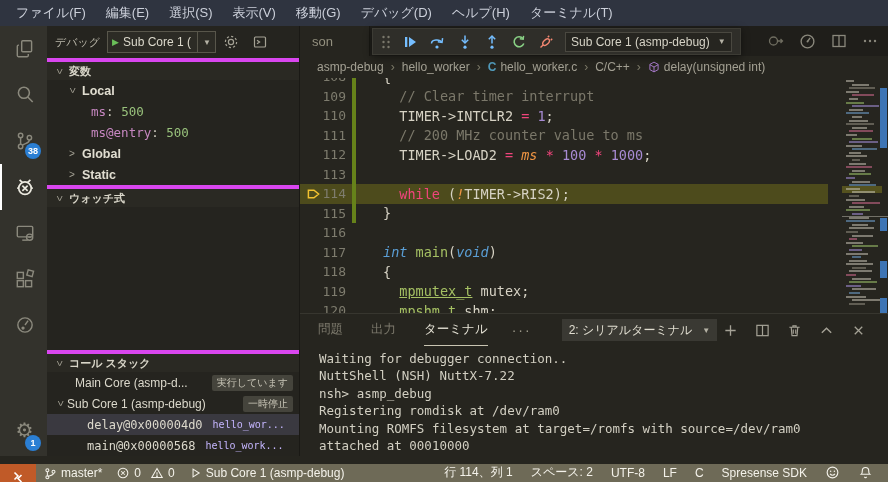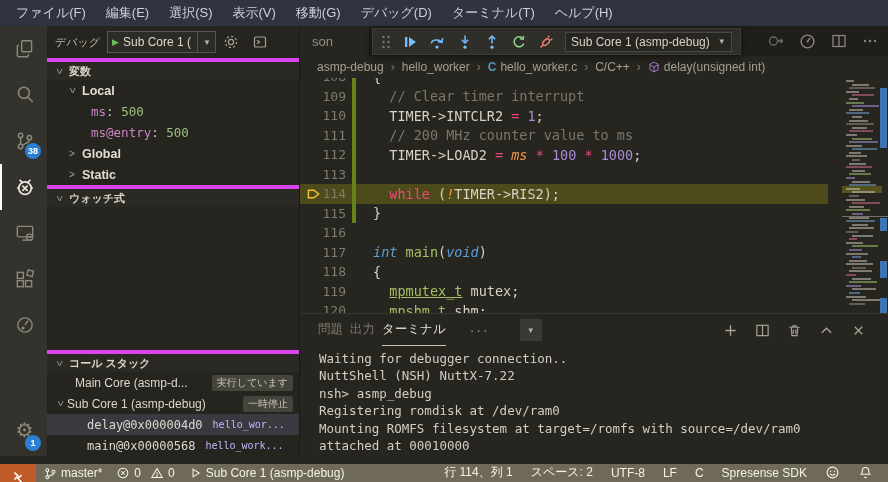--- a/index.html
+++ b/index.html
@@ -63,37 +63,37 @@
   .crumb-c{color:#519aba;font-weight:bold;font-size:12px}
 
   
   .code-wrap{position:relative;flex:1;background:#26251f;overflow:hidden}
   .code-lines{position:absolute;top:-11px;left:0;right:60px}
   .code-line{height:19.5px;display:flex;align-items:center;font-family:"DejaVu Sans Mono",monospace;font-size:13.5px;position:relative;white-space:pre}
   .code-line.cur{background:#4d4b1c}
   .gut{width:46px;text-align:right;color:#7e7c6e;flex:none;font-size:13px}
   .chgbar{width:4px;height:100%;margin-left:6px;flex:none}
   .chgbar.on{background:#66821a}
-  .ctext{padding-left:17px}
+  .ctext{padding-left:27px}
   .dbg-arrow{position:absolute;left:7px;top:4px}
   .tok-pln{color:#d6d2c4}.tok-cmt{color:#7b786a}.tok-kw{color:#f0457c}
   .tok-num{color:#a88bd4}.tok-prm{color:#ef9543;font-style:italic}
   .tok-typ{color:#5b9fd6;font-style:italic}.tok-fn{color:#a5c063}
   .tok-tdf{color:#a5c063;text-decoration:underline}
   .minimap{position:absolute;top:2px;right:12px;width:30px}
   .mm-bar{height:2px;margin-bottom:1.6px;opacity:.55}
   .mm-cur{position:absolute;left:-4px;right:-6px;top:106px;height:7px;background:#55521f}
   .mm-slider-edge{position:absolute;left:-4px;right:-12px;top:136px;height:1px;background:rgba(210,207,194,.45)}
   .ruler{position:absolute;top:0;bottom:0;right:1px;width:7px}
   .ruler div{position:absolute;left:0;width:7px;background:#3e75b5}
 
   
   .panel{height:143px;background:#26251f;border-top:1px solid #37362f;flex:none;position:relative;display:flex;flex-direction:column}
   .panel-top{height:32px;display:flex;align-items:center;padding-left:18px;flex:none;position:relative}
-  .ptabs{display:flex;gap:7px;height:100%}
+  .ptabs{display:flex;gap:28px;height:100%}
   .ptab{display:flex;align-items:center;font-size:12.5px;color:#7d7a6d;border-bottom:1px solid transparent;height:100%}
   .ptab.active{color:#e6e3d6;border-bottom:1px solid #c9c5b2}
   .pmore{margin-left:24px;color:#9b9889;font-size:14px;letter-spacing:2px}
   .term-combo{margin-left:30px;height:22px;background:#3a3933;display:flex;align-items:center;gap:10px;padding:0 7px;font-size:12px;color:#e0ddd0}
   .term-combo .arr{font-size:8px;color:#b5b2a5}
   .panel-icons{position:absolute;right:22px;top:0;height:32px;display:flex;align-items:center;gap:17px;color:#a5a296}
   .terminal{flex:1;padding:4px 0 0 19px;font-family:"DejaVu Sans Mono",monospace;font-size:12.5px;color:#d2cfc2;line-height:17.4px;overflow:hidden}
 
   
   .statusbar{position:absolute;left:0;right:0;bottom:0;height:18px;background:#6e6a57;display:flex;align-items:flex-start;color:#f4f2ea;font-size:12px}
@@ -105,22 +105,22 @@
 </head>
 <body>
 
 <div class="menubar">
     <div class="menu-item">ファイル(F)</div>
     <div class="menu-item">編集(E)</div>
     <div class="menu-item">選択(S)</div>
     <div class="menu-item">表示(V)</div>
     <div class="menu-item">移動(G)</div>
     <div class="menu-item">デバッグ(D)</div>
+    <div class="menu-item">ヘルプ(H)</div>
     <div class="menu-item">ターミナル(T)</div>
-    <div class="menu-item">ヘルプ(H)</div>
   </div>
 
 <div class="shell">
 
   <div class="activitybar">
     <div class="ab-item">
       <svg width="22" height="22" viewBox="0 0 20 20" fill="none" stroke="currentColor" stroke-width="1.3">
           <rect x="7" y="2.5" width="9" height="10" rx="1"></rect>
           <path d="M4.5 6.5H4a1 1 0 0 0-1 1V16a1 1 0 0 0 1 1h8a1 1 0 0 0 1-1v-1.5"></path>
         </svg>
@@ -487,20 +487,21 @@
             </div>
             <div class="ptab">
               <span>出力</span>
             </div>
             <div class="ptab active">
               <span>ターミナル</span>
             </div>
           </div>
         <span class="pmore">···</span>
         <div class="term-combo">
+          <span>2: シリアルターミナル</span>
           <span class="arr">▼</span>
         </div>
         <div class="panel-icons">
           <span>
             <svg width="15" height="15" viewBox="0 0 16 16" fill="none" stroke="currentColor" stroke-width="1.4">
                 <path d="M8 2.5v11M2.5 8h11"></path>
               </svg>
           </span>
           <span>
             <svg width="15" height="15" viewBox="0 0 16 16" fill="none" stroke="currentColor" stroke-width="1.3">

